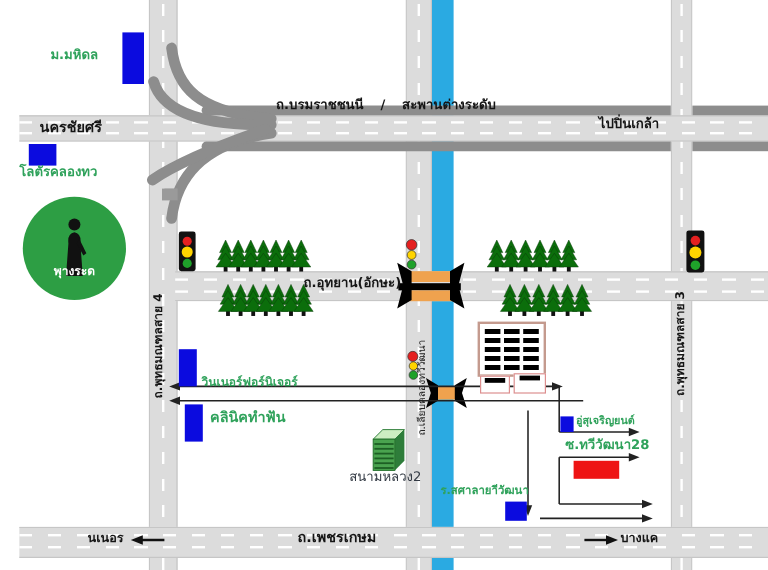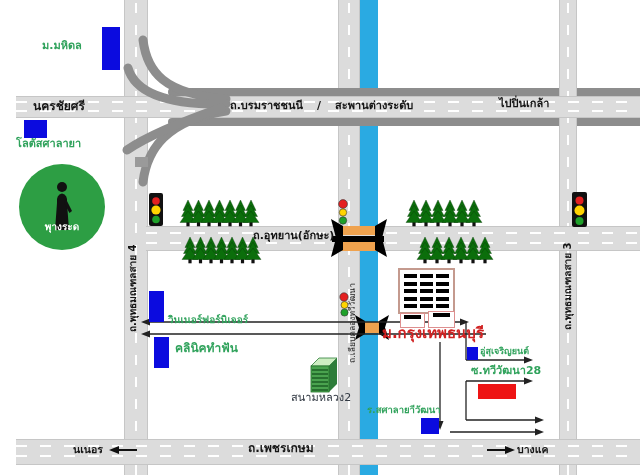--- a/index.html
+++ b/index.html
@@ -206,42 +206,41 @@
 
   <div class="univ">
     <div class="ucol" style="left:4px;"></div>
     <div class="ucol" style="left:20px;"></div>
     <div class="ucol" style="left:36px;"></div>
   </div>
   <div class="annex" style="left:384px;top:313px;width:25px;height:15px;"></div>
   <div class="annex" style="left:412px;top:311px;width:27px;height:17px;"></div>
 
   <div class="lbl green" style="left:26px;top:40px;font-size:11px;">ม.มหิดล</div>
-  <div class="lbl green" style="left:0px;top:138px;font-size:11px;">โลตัสศาลายา</div>
+  <div class="lbl green" style="left:0px;top:138px;font-size:11px;">โลตัรคลองทว</div>
   <div class="lbl black" style="left:17px;top:100px;font-size:12px;">นครชัยศรี</div>
 
-  <div class="lbl black" style="left:214px;top:100px;font-size:11px;display:flex;gap:14px;">
+  <div class="lbl black" style="left:214px;top:82px;font-size:11px;display:flex;gap:14px;">
     <span>ถ.บรมราชชนนี</span>
     <span>/</span>
     <span>สะพานต่างระดับ</span>
   </div>
   <div class="lbl black" style="left:483px;top:98px;font-size:11px;">ไปปิ่นเกล้า</div>
 
   <div class="lbl white" style="left:6px;top:221px;width:80px;text-align:center;font-size:10px;">พุางระด</div>
   <div class="lbl black" style="left:237px;top:230px;font-size:11px;">ถ.อุทยาน(อักษะ)</div>
 
   <div class="lbl black vlabel" style="left:111px;top:332px;font-size:10px;">ถ.พุทธมณฑลสาย 4</div>
   <div class="lbl black vlabel" style="left:546px;top:330px;font-size:10px;">ถ.พุทธมณฑลสาย 3</div>
   <div class="lbl vlabel" style="left:332px;top:363px;font-size:8.5px;color:#222;">ถ.เลียบคลองทวีวัฒนา</div>
 
   <div class="lbl green" style="left:152px;top:314px;font-size:10px;">วินเนอร์ฟอร์นิเจอร์</div>
   <div class="lbl green" style="left:159px;top:342px;font-size:12px;">คลินิคทำฟัน</div>
   <div class="lbl dark" style="left:275px;top:392px;font-size:11px;">สนามหลวง2</div>
 
-  <div class="lbl red" style="left:366px;top:325px;font-size:15px;">ม.กรุงเทพธนบุรี</div>
   <div class="lbl green" style="left:464px;top:346px;font-size:9px;">อู่สุเจริญยนต์</div>
   <div class="lbl green" style="left:455px;top:365px;font-size:11px;">ซ.ทวีวัฒนา28</div>
   <div class="lbl green" style="left:351px;top:405px;font-size:9.5px;">ร.สศาลายาีวัฒนา</div>
 
   <div class="lbl black" style="left:232px;top:442px;font-size:12px;">ถ.เพชรเกษม</div>
   <div class="lbl black" style="left:57px;top:443px;font-size:10.5px;">นเนอร</div>
   <div class="lbl black" style="left:501px;top:443px;font-size:10.5px;">บางแค</div>
 
 </div>
 

